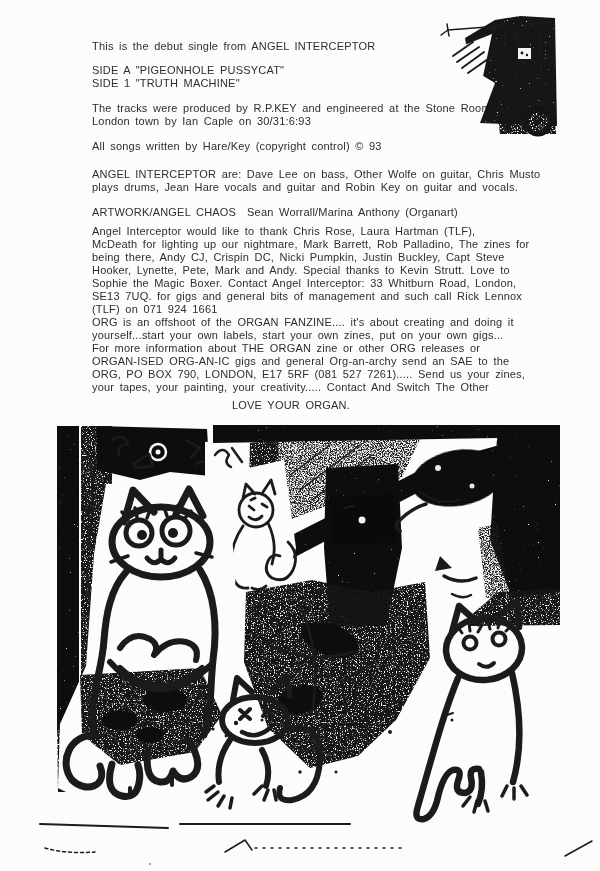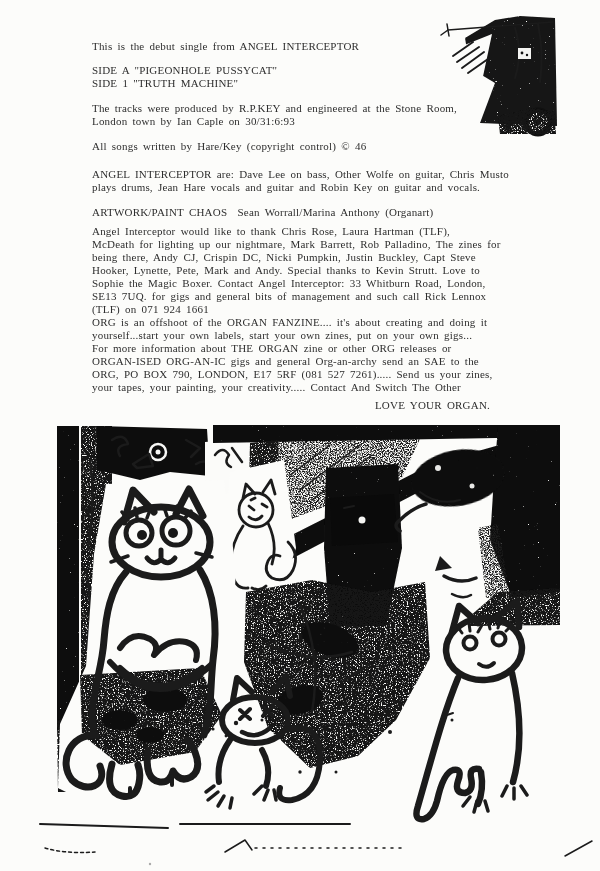--- a/index.html
+++ b/index.html
@@ -1,37 +1,37 @@
 <!DOCTYPE html>
 <html><head>
 <meta charset="utf-8">
 <style>
   html,body{margin:0;padding:0;}
   body{width:600px;height:871px;position:relative;background:#fcfcfa;
        font-family:"Liberation Sans",sans-serif;overflow:hidden;}
   .tx{position:absolute;left:92px;white-space:pre;font-size:11px;line-height:13px;
-      color:#2e2e2e;letter-spacing:0.2px;word-spacing:2.2px;font-family:Liberation Serif, serif;}
-  .signoff{left:92px;width:398px;text-align:right;}
+      color:#2e2e2e;letter-spacing:0.2px;word-spacing:2.2px;}
+  .signoff{left:92px;width:398px;text-align:center;}
   svg{position:absolute;display:block;}
   #fragment-svg{left:420px;top:8px;}
   #collage-svg{left:0;top:420px;}
   .ink{stroke:#1b1b1b;fill:none;stroke-linecap:round;stroke-linejoin:round;}
 </style>
 </head>
 <body>
 
 <div class="tx" style="top:40px">This is the debut single from ANGEL INTERCEPTOR</div>
 <div class="tx" style="top:64px"><span>SIDE A "PIGEONHOLE PUSSYCAT"</span>
 <span>SIDE 1 "TRUTH MACHINE"</span></div>
 <div class="tx" style="top:102px">The tracks were produced by R.P.KEY and engineered at the Stone Room,
 London town by Ian Caple on 30/31:6:93</div>
-<div class="tx" style="top:140px">All songs written by Hare/Key (copyright control) © 46</div>
+<div class="tx" style="top:140px">All songs written by Hare/Key (copyright control) © 93</div>
 <div class="tx" style="top:168px">ANGEL INTERCEPTOR are: Dave Lee on bass, Other Wolfe on guitar, Chris Musto
 plays drums, Jean Hare vocals and guitar and Robin Key on guitar and vocals.</div>
-<div class="tx" style="top:206px">ARTWORK/PAINT CHAOS  Sean Worrall/Marina Anthony (Organart)</div>
+<div class="tx" style="top:206px">ARTWORK/ANGEL CHAOS  Sean Worrall/Marina Anthony (Organart)</div>
 <div class="tx" style="top:225px">Angel Interceptor would like to thank Chris Rose, Laura Hartman (TLF),
 McDeath for lighting up our nightmare, Mark Barrett, Rob Palladino, The zines for
 being there, Andy CJ, Crispin DC, Nicki Pumpkin, Justin Buckley, Capt Steve
 Hooker, Lynette, Pete, Mark and Andy. Special thanks to Kevin Strutt. Love to
 Sophie the Magic Boxer. Contact Angel Interceptor: 33 Whitburn Road, London,
 SE13 7UQ. for gigs and general bits of management and such call Rick Lennox
 (TLF) on 071 924 1661</div>
 <div class="tx" style="top:316px">ORG is an offshoot of the ORGAN FANZINE.... it's about creating and doing it
 yourself...start your own labels, start your own zines, put on your own gigs...
 For more information about THE ORGAN zine or other ORG releases or

